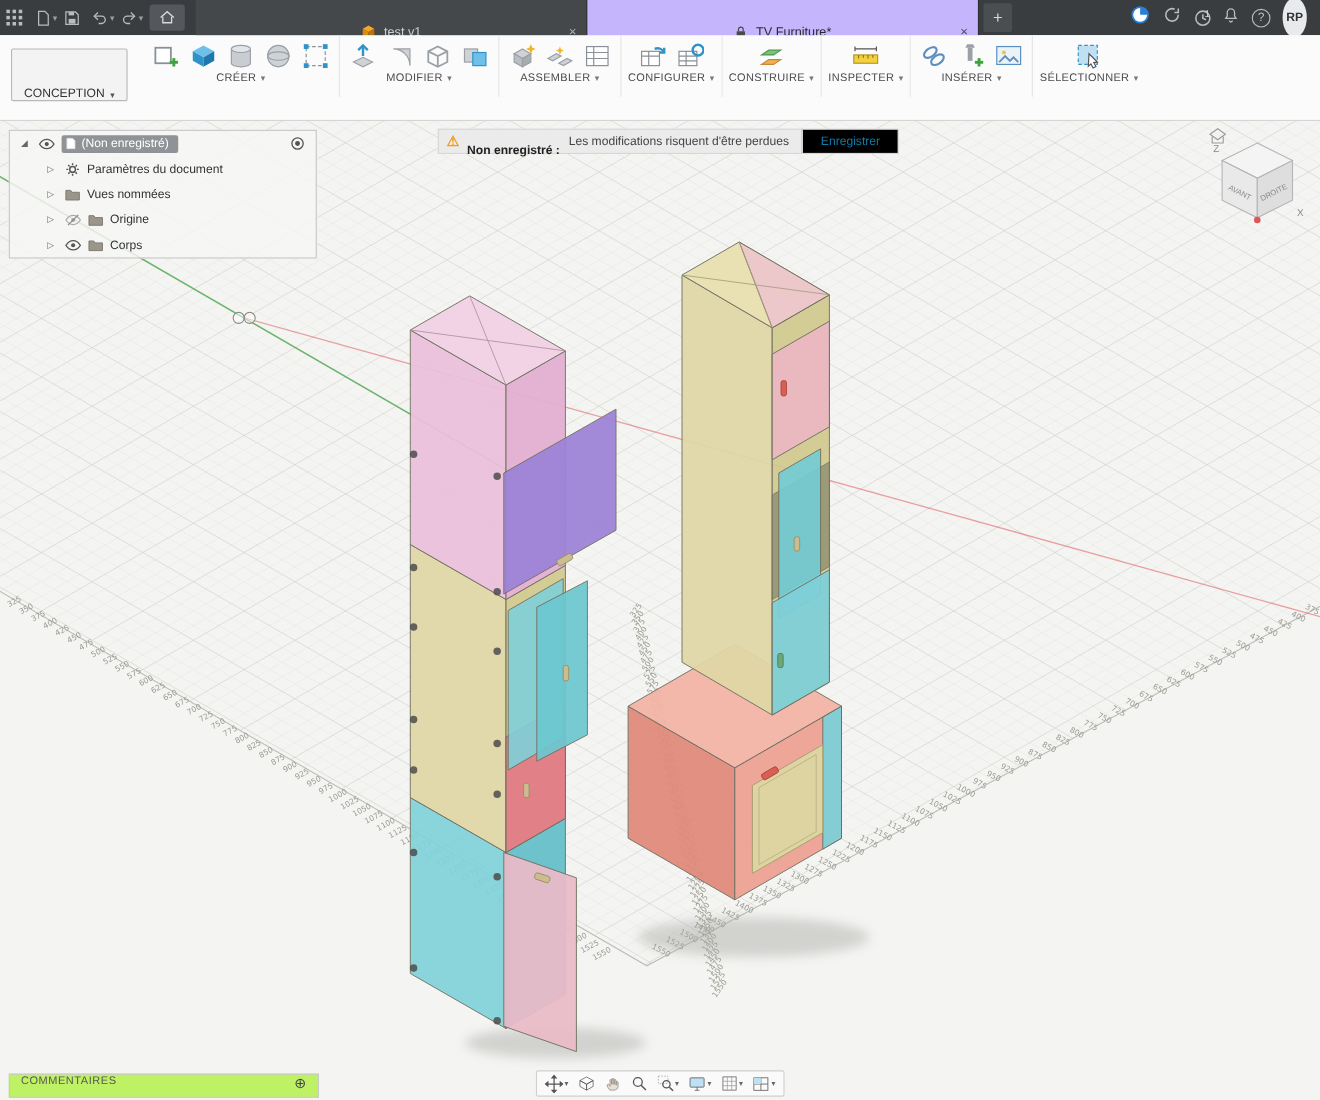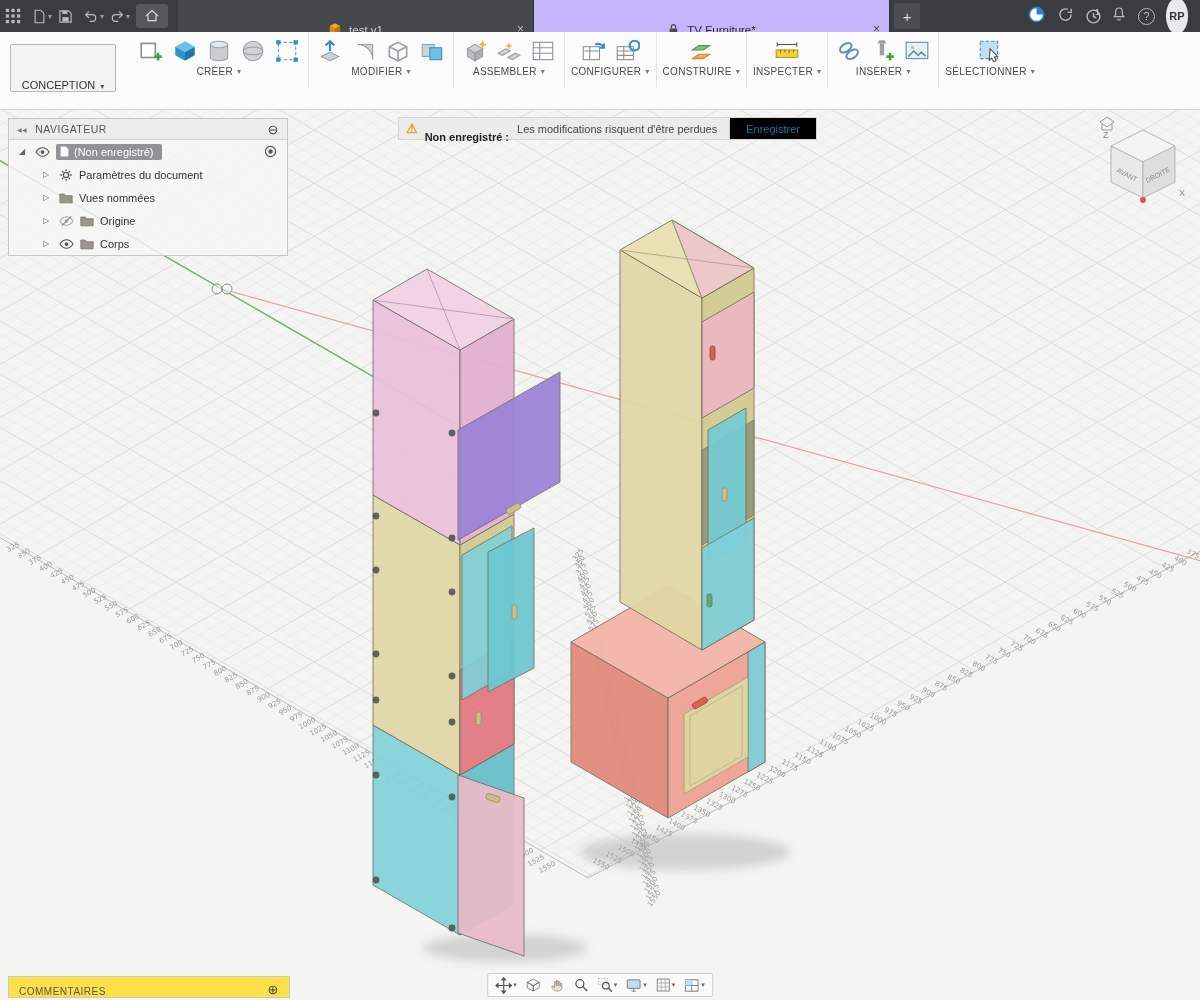--- a/index.html
+++ b/index.html
@@ -71,21 +71,21 @@
   #warnbar .wtitle { font-weight:bold; color:#222; padding-right:8px;margin-top:17px; }
   #warnbar .wmsg { color:#444; padding-right:12px; }
   #warnbar .wsave { color:#1679a7; background:#000000; border-left:1px solid #d6d6d6;
     padding:0 16px; height:100%; display:flex; align-items:center; cursor:pointer; }
 
   
   #viewcube { position:absolute; right:10px; top:116px; width:95px; height:95px; z-index:30; }
 
   
   #comments { position:absolute; left:8px; bottom:2px; width:282px; height:22px; z-index:30;
-    background:#fde047; border:1px solid #c9c9c9; display:flex; align-items:flex-end;
+    background:#bef264; border:1px solid #c9c9c9; display:flex; align-items:flex-start;
     padding:0 10px; font-size:10px; color:#555; letter-spacing:.5px; }
   #comments .addc { margin-left:auto; font-size:13px; color:#444; }
   #navtools { position:absolute; left:50%; transform:translateX(-50%); bottom:3px; height:24px;
     z-index:30; background:#fafafa; border:1px solid #cfcfcf; border-radius:2px; display:flex;
     align-items:center; padding:0 4px; gap:2px; }
   .nbtn { height:22px; display:flex; align-items:center; padding:0 3px; cursor:pointer; }
   .nbtn .caret { font-size:7px; color:#666; margin-left:1px; }
 </style>
 </head>
 <body>
@@ -646,25 +646,20 @@
       </div>
       <div class="glabel">
         <span>SÉLECTIONNER</span>
           <span class="caret">▾</span>
         </div>
     </div>
   </div>
 </div>
 
 <div id="navigator">
-  <div id="nav-header">
-    <span class="dblarrow">◀◀</span>
-    <span>NAVIGATEUR</span>
-    <span class="collapse-all">⊖</span>
-  </div>
   <div class="nrow">
     <span class="ncaret">◢</span>
     <svg width="15" height="12" viewBox="0 0 16 12">
       <path d="M1 6s3-4.5 7-4.5S15 6 15 6s-3 4.5-7 4.5S1 6 1 6z" fill="none" stroke="#555" stroke-width="1.2"></path>
       <circle cx="8" cy="6" r="2" fill="#555"></circle>
       </svg>
     <span class="npill">
       <svg width="9" height="11" viewBox="0 0 12 15">
         <path d="M1 1h7l3 3v10H1z" fill="#fff" stroke="#ddd"></path>
         </svg>

